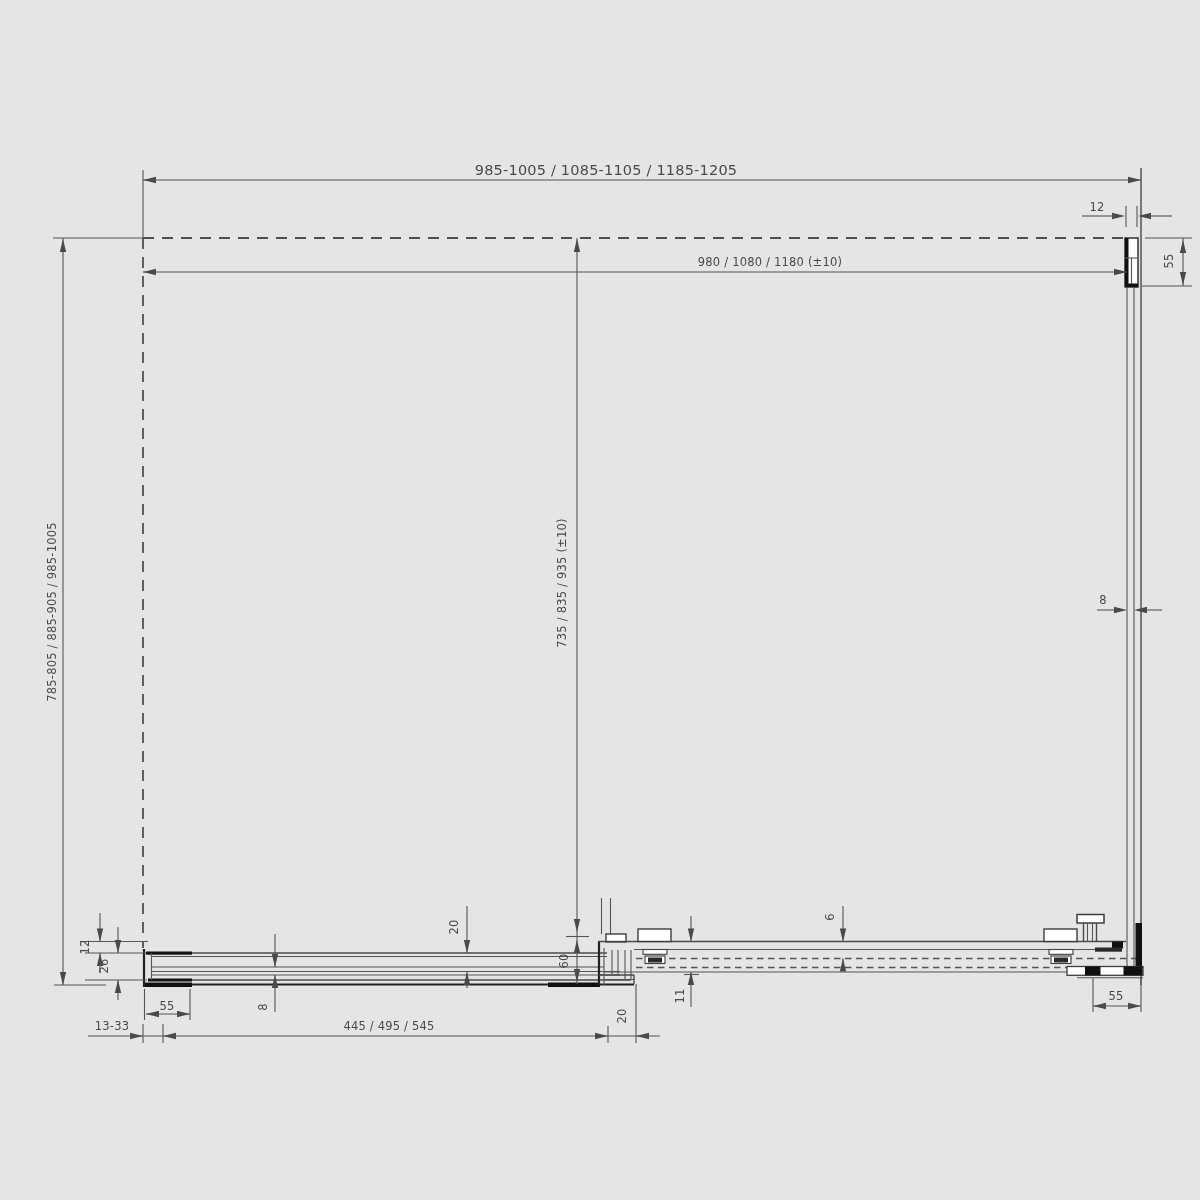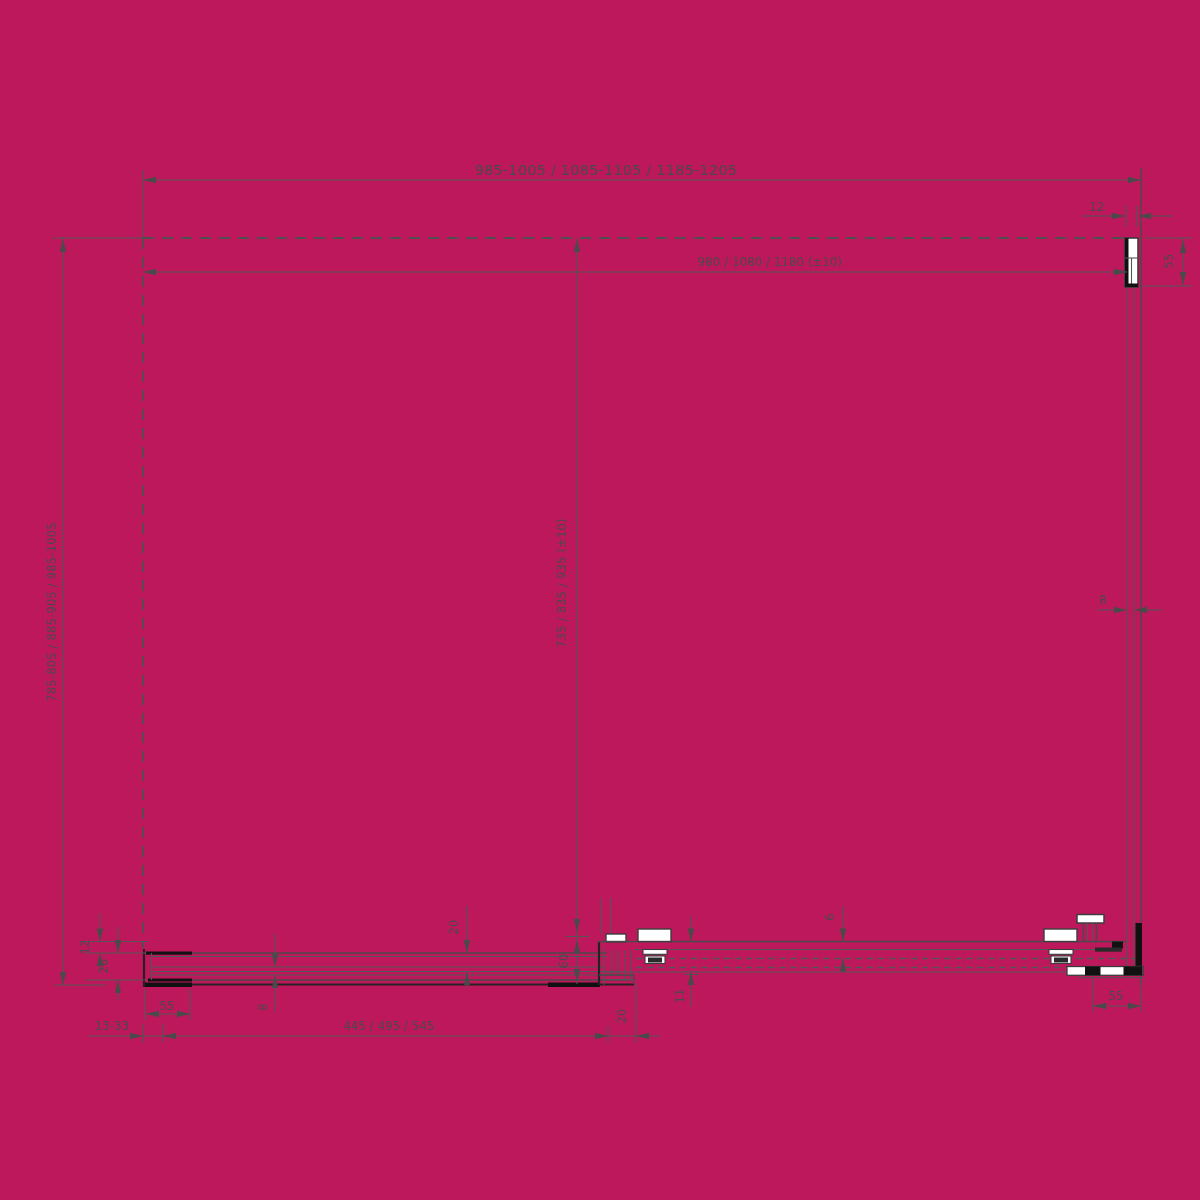--- a/index.html
+++ b/index.html
@@ -1,17 +1,17 @@
 <!DOCTYPE html>
 <html><head>
 <meta charset="utf-8">
 <style>
   html,body{margin:0;padding:0;background:#ffffff;}
   .stage{
-    position:relative;width:1200px;height:1200px;background:#be185d;overflow:hidden;
+    position:relative;width:1200px;height:1200px;background:#e5e5e5;overflow:hidden;
     font-family:"DejaVu Sans","Liberation Sans",sans-serif;
     text-align:right;
   }
   svg{display:block;}
   .ln{stroke:#555555;stroke-width:1.1;fill:none;}
   .ln-md{stroke:#4a4a4a;stroke-width:1.4;fill:none;}
   .ln-thick{stroke:#222222;stroke-width:2.2;fill:none;}
   .dash-plan{stroke:#4f4f4f;stroke-width:1.8;fill:none;stroke-dasharray:11 8;}
   .dash-rail{stroke:#555555;stroke-width:1.3;fill:none;stroke-dasharray:6.5 4.5;}
   .arrow{fill:#4a4a4a;stroke:none;}

